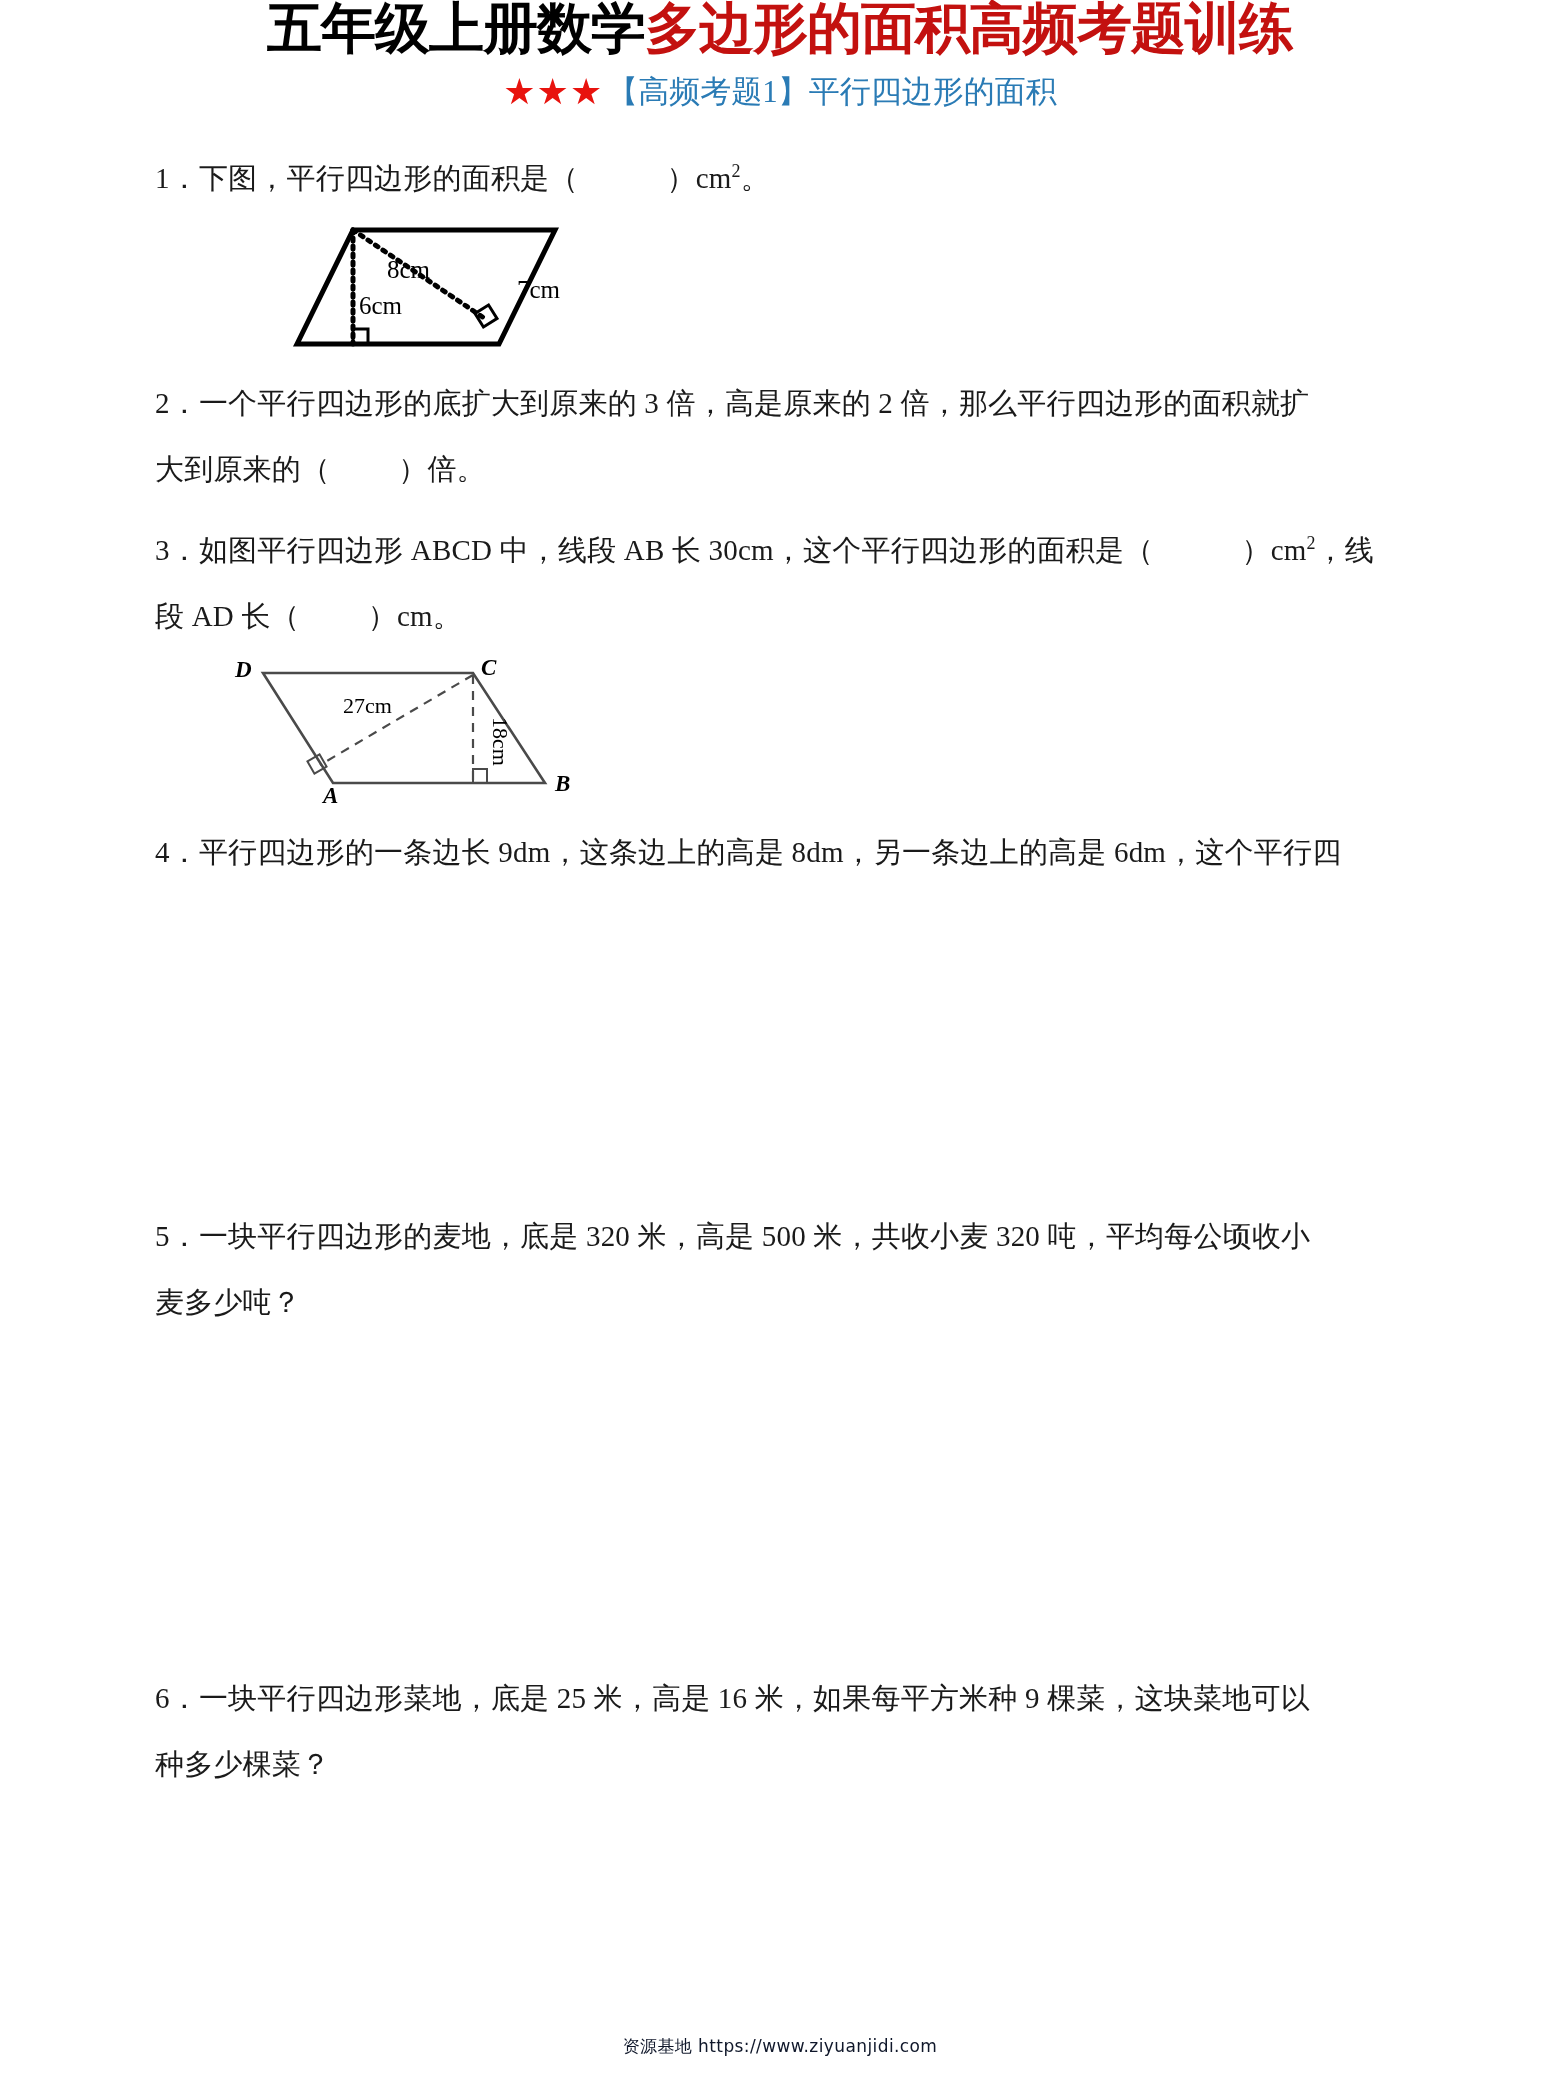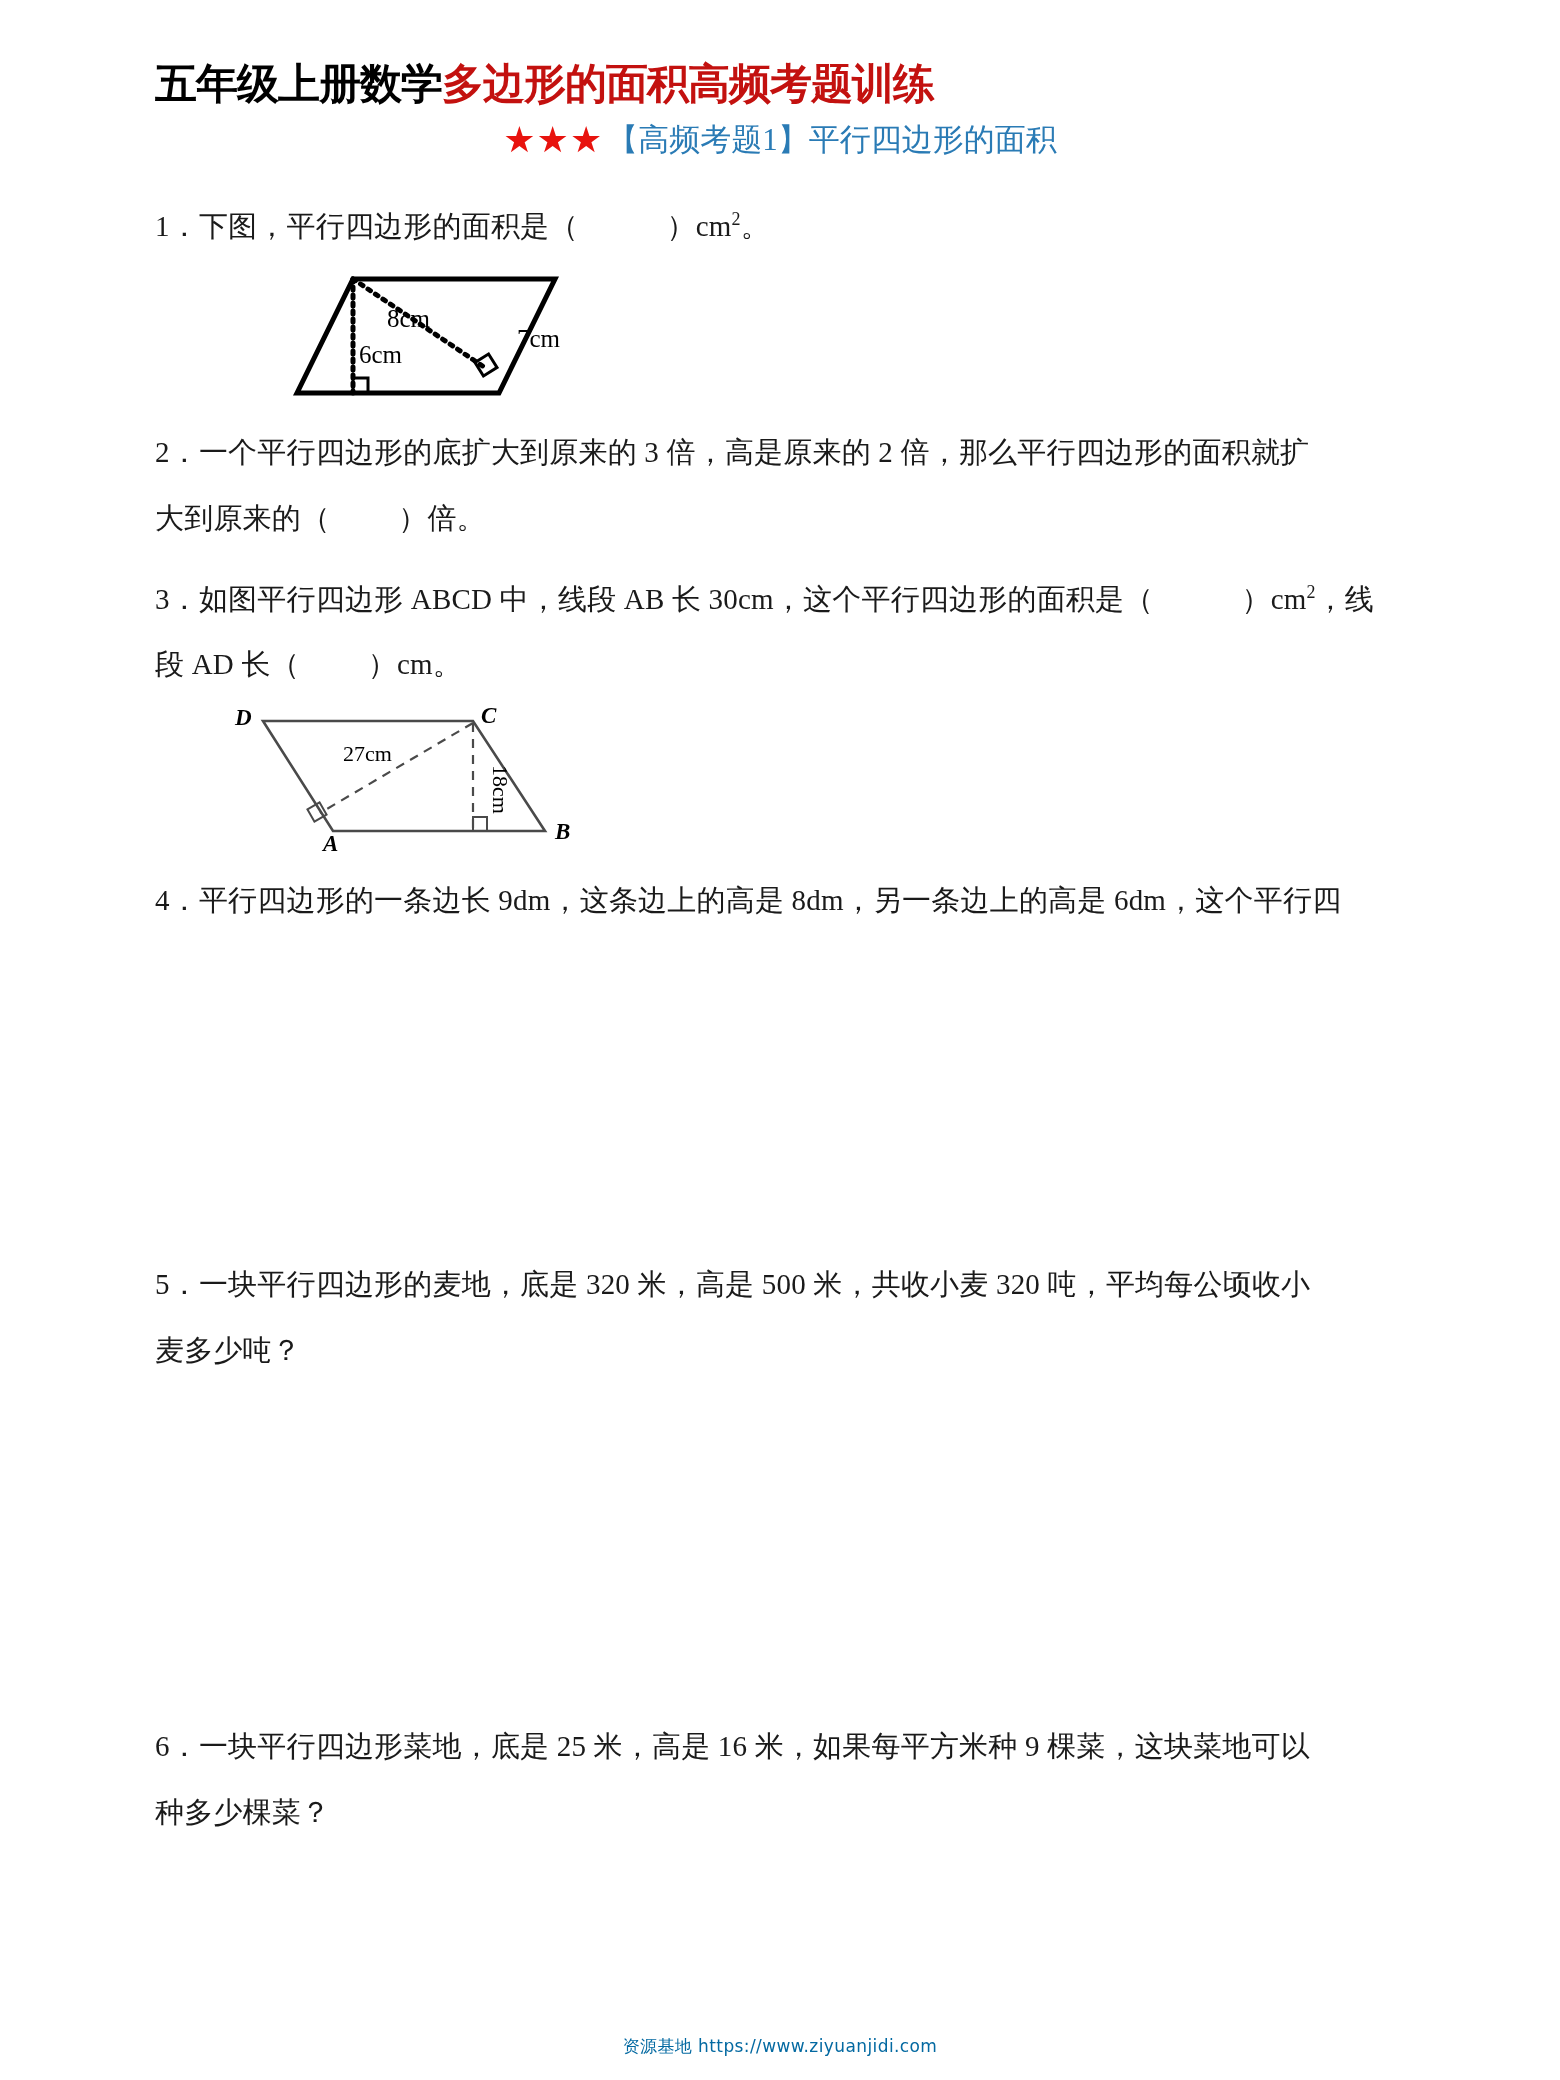--- a/index.html
+++ b/index.html
@@ -18,28 +18,27 @@
   .page {
     width: 1560px;
     height: 2080px;
     position: relative;
     box-sizing: border-box;
     padding: 0 155px;
   }
 
   
   .main-title {
-    text-align: left;
+    text-align: center;
     font-family: "DejaVu Sans", "Liberation Sans", sans-serif;
     font-weight: bold;
-    font-size: 42px;
+    font-size: 55px;
     letter-spacing: -1px;
     line-height: 1.05;
     margin: 0;
-    padding-top: 62px;
     white-space: nowrap;
   }
   .t-black { color: #000000; }
   .t-red   { color: #c3110f; }
 
   .sub-title {
     text-align: center;
     margin-top: 16px;
     font-size: 32px;
     font-family: "Liberation Serif", "DejaVu Serif", serif;
@@ -80,21 +79,21 @@
   .fig1 { margin: 6px 0 0 80px; }
   .fig2 { margin: 6px 0 0 60px; }
 
   
   .footer {
     position: absolute;
     left: 0;
     right: 0;
     bottom: 22px;
     text-align: center;
-    color: #0369a1;
+    color: #0f172a;
     font-size: 17px;
     font-family: "DejaVu Sans", "Liberation Sans", sans-serif;
     letter-spacing: 0.4px;
   }
 </style>
 </head>
 <body>
 
 <div class="page">
 

